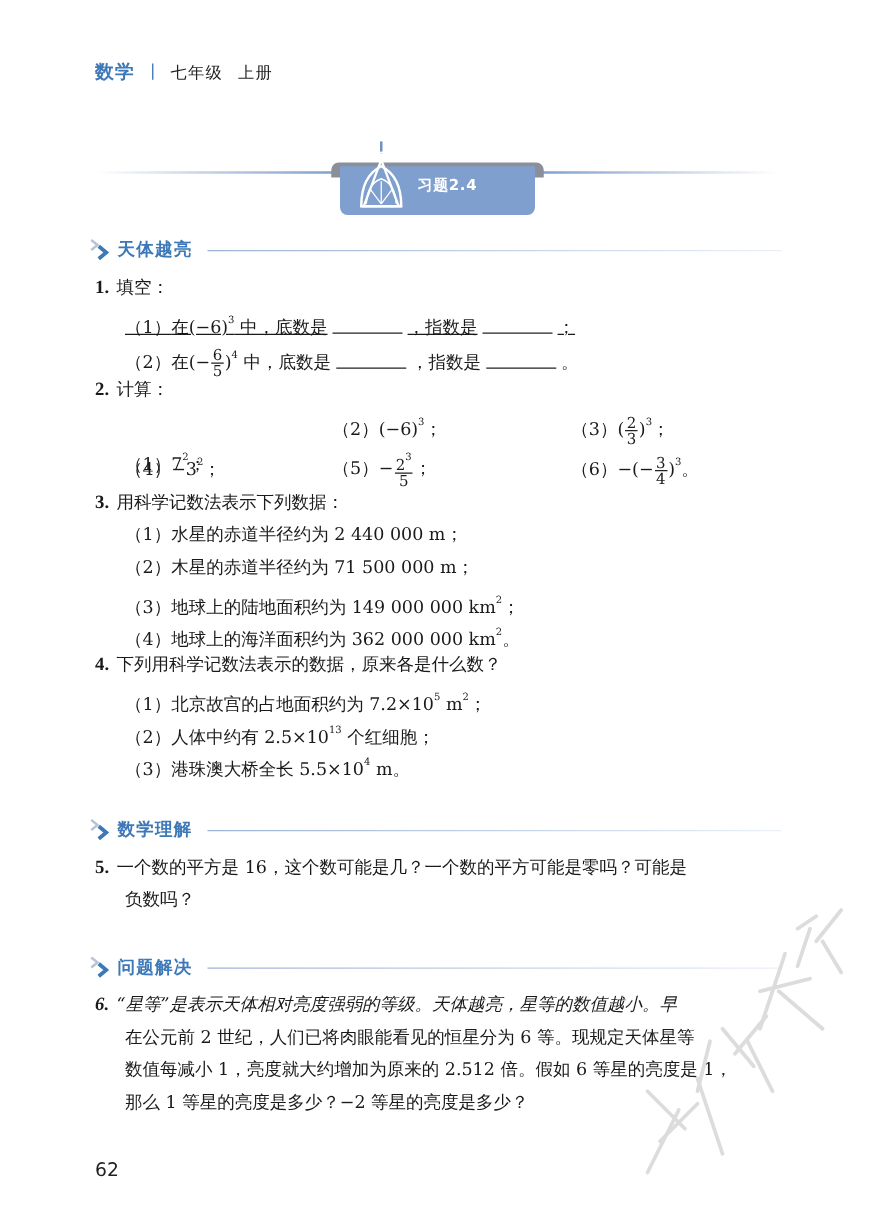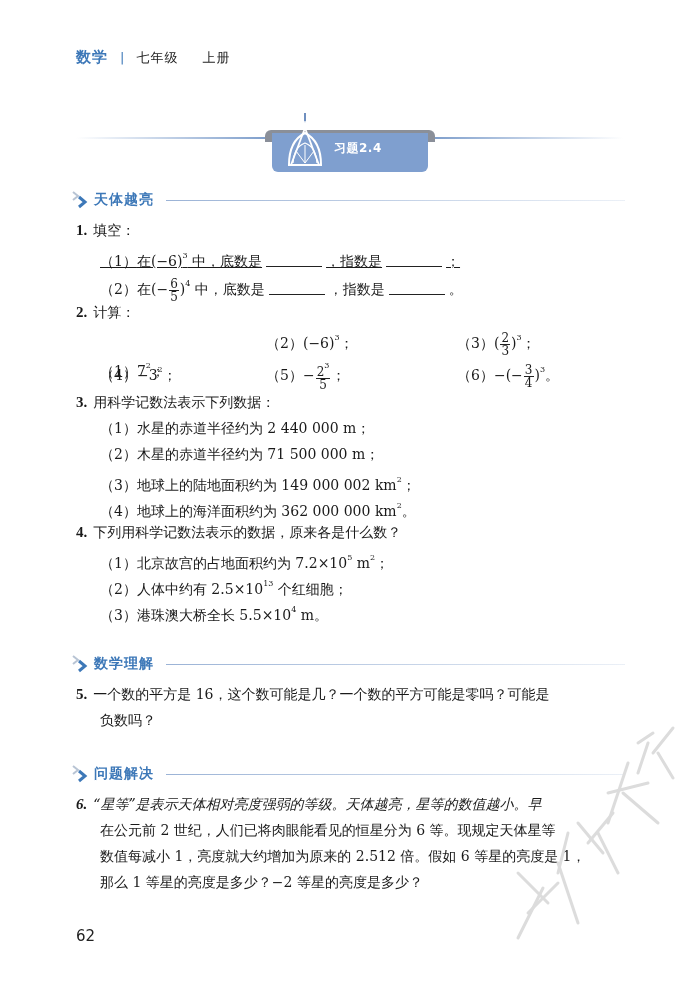--- a/index.html
+++ b/index.html
@@ -3,21 +3,21 @@
 <meta charset="utf-8">
 <style>
   * { box-sizing: border-box; margin: 0; padding: 0; }
   html, body { width: 696px; height: 983px; background: #ffffff; overflow: hidden; }
   body { position: relative; font-family: "DejaVu Serif", "Liberation Serif", serif; color: #1a1a1a; }
 
   .header { position: absolute; left: 76px; top: 48px; display: flex; align-items: center; font-family: "DejaVu Sans", "Liberation Sans", sans-serif; }
   .header .subject { color: #3d78b8; font-weight: bold; font-size: 15px; letter-spacing: 1px; }
   .header .sep { color: #3d78b8; font-size: 13px; margin: 0 12px; }
   .header .grade { color: #222; font-size: 13px; letter-spacing: 1px; }
-  .header .vol { color: #222; font-size: 13px; margin-left: 24px; letter-spacing: 1px; }
+  .header .vol { color: #222; font-size: 13px; margin-left: 12px; letter-spacing: 1px; }
 
   .banner-line { position: absolute; top: 137px; height: 2px; background: linear-gradient(to right, rgba(120,150,195,0), #7f9fcc); }
   .banner-line.left { left: 76px; width: 190px; }
   .banner-line.right { left: 433px; width: 190px; background: linear-gradient(to left, rgba(120,150,195,0), #7f9fcc); }
   .banner-tab-back { position: absolute; left: 265px; top: 130px; width: 170px; height: 12px; background: #8a8f99; border-radius: 6px 6px 0 0; }
   .banner { position: absolute; left: 272px; top: 133px; width: 156px; height: 39px; background: #7f9fcf; border-radius: 0 0 6px 6px; display: flex; align-items: center; }
   .banner .compass { position: absolute; left: 13px; top: -20px; width: 40px; height: 56px; }
   .banner .title { position: absolute; left: 62px; top: 7px; color: #fff; font-family: "DejaVu Sans", "Liberation Sans", sans-serif; font-weight: bold; font-size: 12px; letter-spacing: 0.5px; }
 
   .section-head { position: absolute; left: 70px; display: flex; align-items: center; width: 555px; }
@@ -122,21 +122,21 @@
 <div class="line" style="left:76px; top:392px;">
   <span class="num">3.</span><span>用科学记数法表示下列数据：</span>
 </div>
 <div class="line" style="left:100px; top:418px;">
   <span>（1）</span><span>水星的赤道半径约为 2 440 000 m；</span>
 </div>
 <div class="line" style="left:100px; top:444px;">
   <span>（2）</span><span>木星的赤道半径约为 71 500 000 m；</span>
 </div>
 <div class="line" style="left:100px; top:470px;">
-  <span>（3）</span><span>地球上的陆地面积约为 149 000 002 km</span><sup>2</sup><span>；</span>
+  <span>（3）</span><span>地球上的陆地面积约为 149 000 000 km</span><sup>2</sup><span>；</span>
 </div>
 <div class="line" style="left:100px; top:496px;">
   <span>（4）</span><span>地球上的海洋面积约为 362 000 000 km</span><sup>2</sup><span>。</span>
 </div>
 
 <div class="line" style="left:76px; top:522px;">
   <span class="num">4.</span><span>下列用科学记数法表示的数据，原来各是什么数？</span>
 </div>
 <div class="line" style="left:100px; top:548px;">
   <span>（1）</span><span>北京故宫的占地面积约为 7.2×10</span><sup>5</sup><span> m</span><sup>2</sup><span>；</span>

